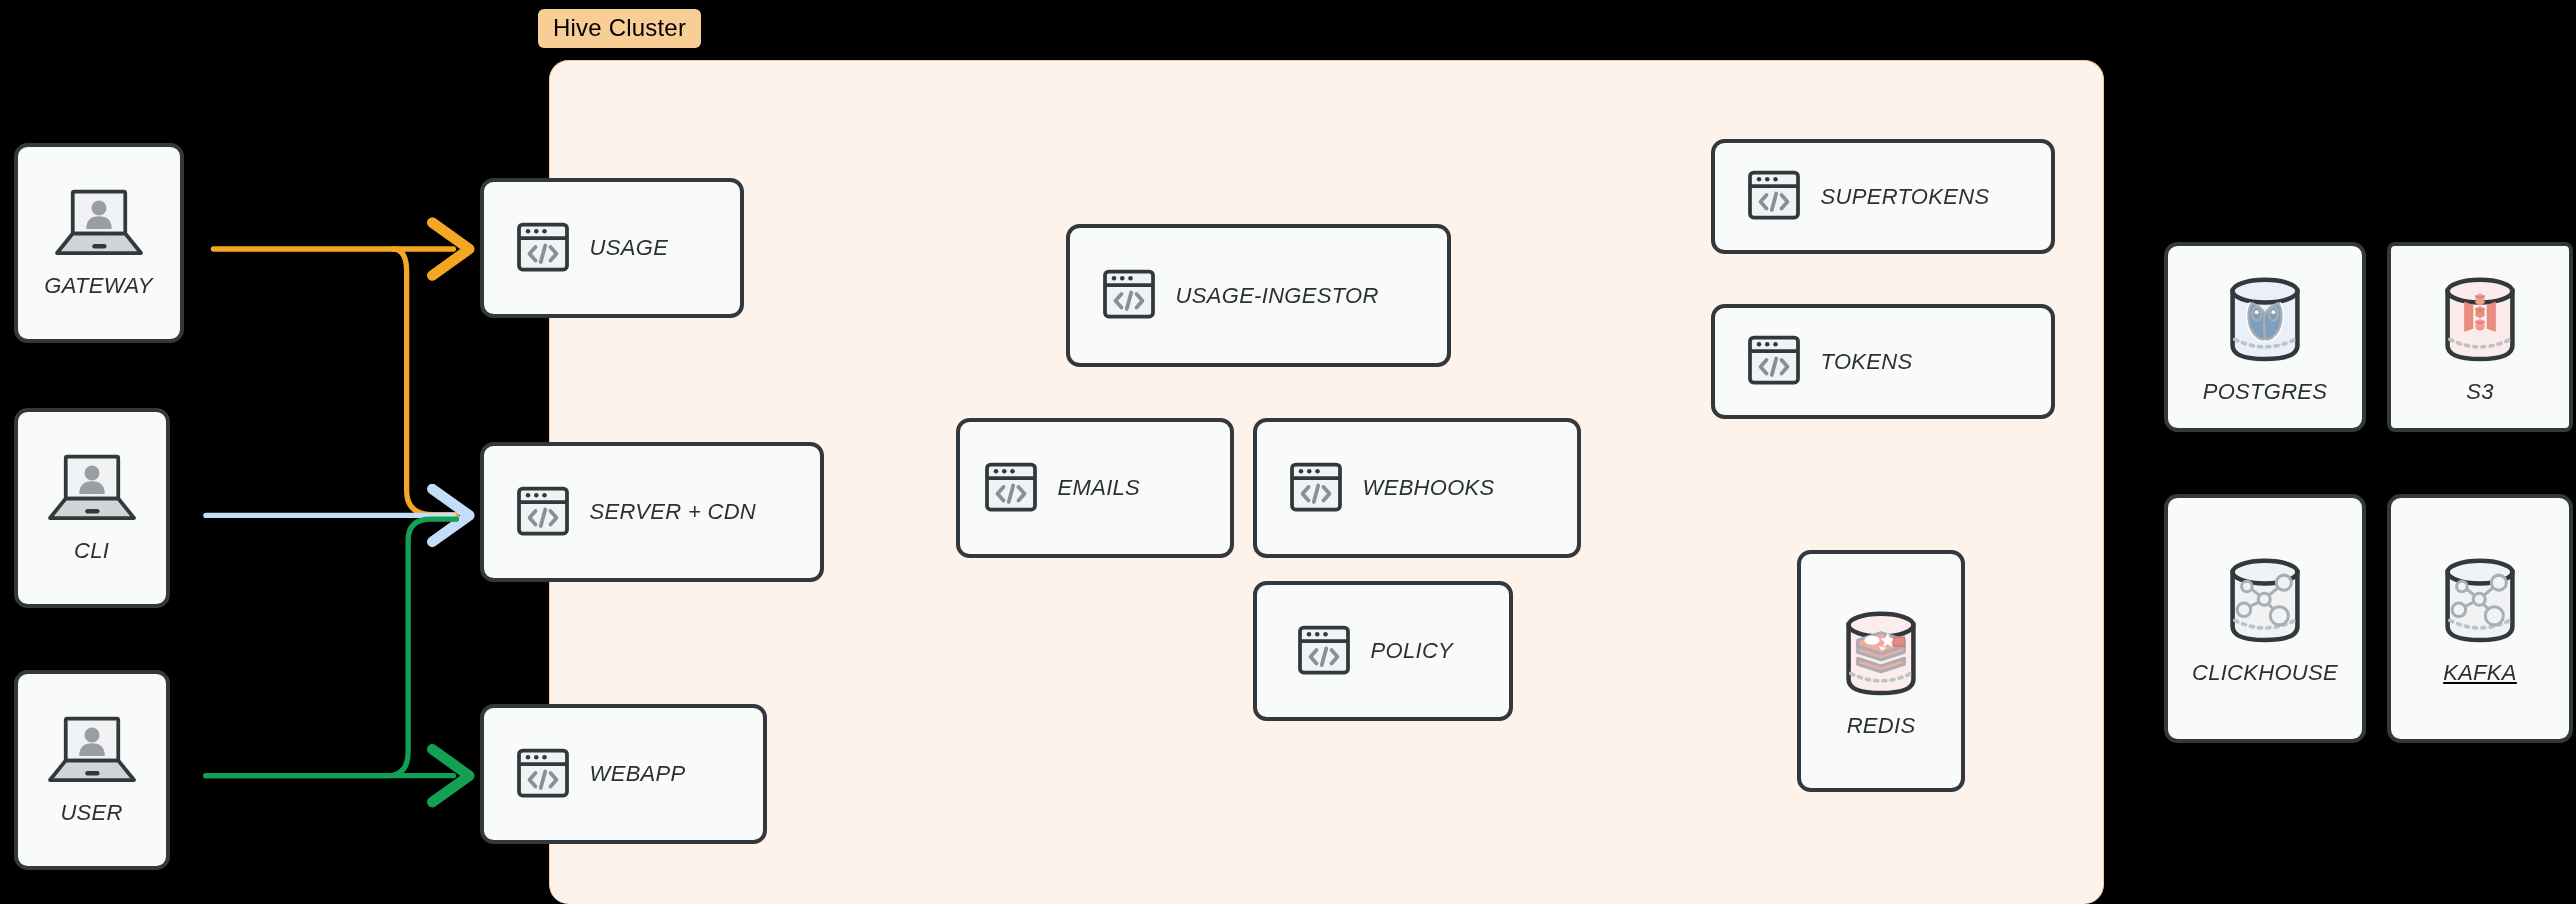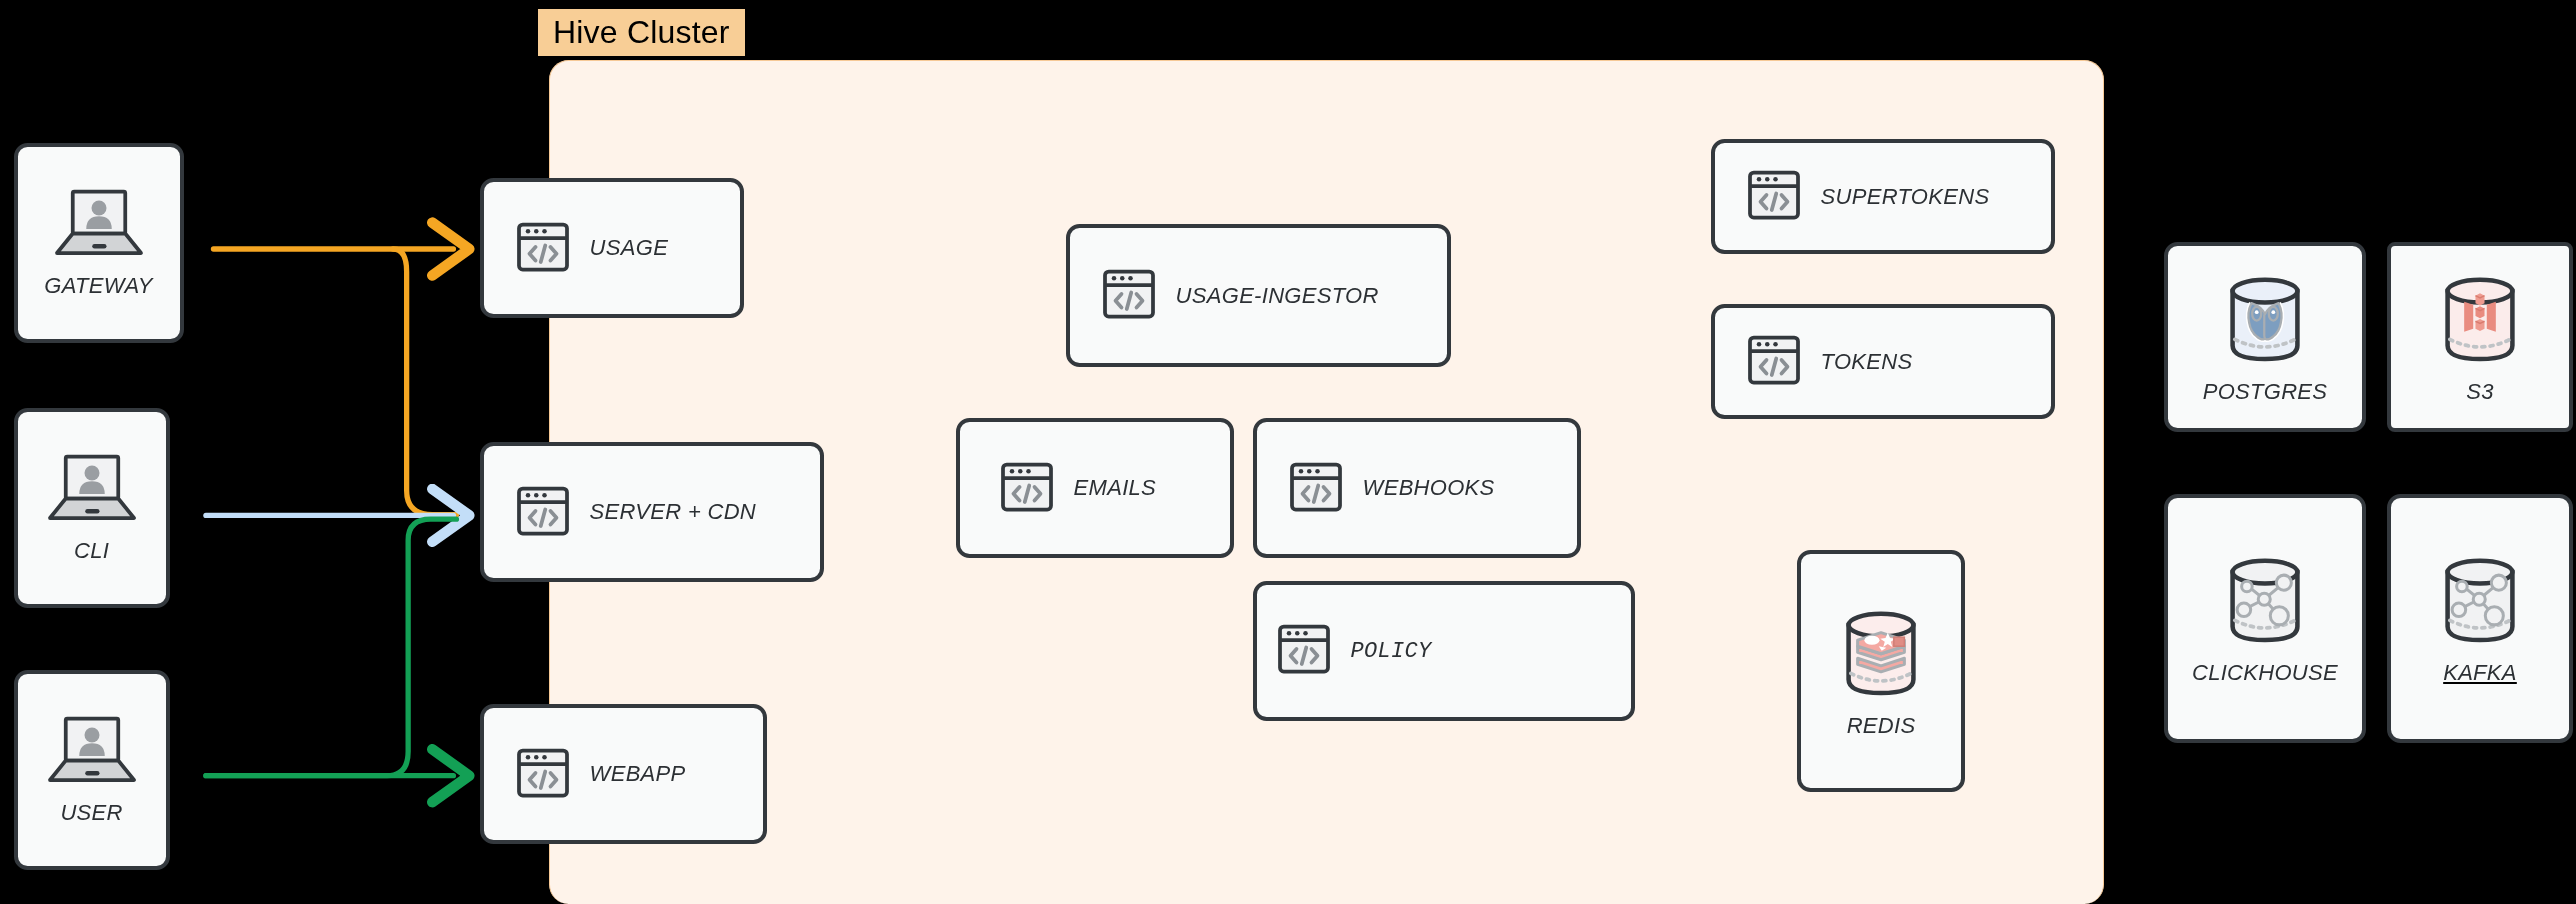--- a/index.html
+++ b/index.html
@@ -25,23 +25,23 @@
     background: #FEF3EA;
     border: 1.5px solid #F6C997;
     border-radius: 19.6px;
     border-bottom: none;
   }
   .cluster-tag {
     position: absolute;
     left: 538px;
     top: 9px;
     background: #F8CE96;
-    border-radius: 0;
+    border-radius: 6px;
     padding: 6.8px 15px 8.3px 15px;
-    font-size: 32px;
+    font-size: 24px;
     line-height: 1;
     color: #000000;
     letter-spacing: 0.2px;
     white-space: nowrap;
   }
 
   
   .node {
     position: absolute;
     background: #F9FAFA;
@@ -228,21 +228,21 @@
         <g fill="none" stroke="#8A8F94" stroke-width="5" stroke-linecap="round" stroke-linejoin="round">
           <path d="M26 36 L18 45 L26 54"></path>
             <path d="M46 36 L54 45 L46 54"></path>
             <path d="M39 34 L33 56"></path>
         </g>
       </svg>
     </span>
     <span class="node-label">USAGE-INGESTOR</span>
   </div>
 
-  <div class="node horizontal" style="left:956px; top:418px; width:278px; height:140px; justify-content:flex-start; padding-left:40px;">
+  <div class="node horizontal" style="left:956px; top:418px; width:278px; height:140px; justify-content:flex-start; padding-left:24px;">
     <span class="icon-slot">
       <svg width="54" height="54" viewBox="0 0 72 72">
         <rect x="4" y="6" width="64" height="60" rx="5" fill="#F1F2F3" stroke="#33383D" stroke-width="5"></rect>
         <path d="M4 24 L68 24" stroke="#33383D" stroke-width="5"></path>
         <g fill="#33383D">
             <circle cx="16" cy="15" r="3"></circle>
             <circle cx="27" cy="15" r="3"></circle>
             <circle cx="38" cy="15" r="3"></circle>
           </g>
         <g fill="none" stroke="#8A8F94" stroke-width="5" stroke-linecap="round" stroke-linejoin="round">
@@ -269,21 +269,21 @@
           <path d="M26 36 L18 45 L26 54"></path>
             <path d="M46 36 L54 45 L46 54"></path>
             <path d="M39 34 L33 56"></path>
         </g>
       </svg>
     </span>
     <span class="node-label">WEBHOOKS</span>
   </div>
 
 
-  <div class="node horizontal" style="left:1253px; top:581px; width:382px; height:140px; justify-content:flex-start; padding-left:20px;font-family:Liberation Mono, monospace;">
+  <div class="node horizontal" style="left:1253px; top:581px; width:260px; height:140px; justify-content:flex-start; padding-left:40px;">
     <span class="icon-slot">
       <svg width="54" height="54" viewBox="0 0 72 72">
         <rect x="4" y="6" width="64" height="60" rx="5" fill="#F1F2F3" stroke="#33383D" stroke-width="5"></rect>
         <path d="M4 24 L68 24" stroke="#33383D" stroke-width="5"></path>
         <g fill="#33383D">
             <circle cx="16" cy="15" r="3"></circle>
             <circle cx="27" cy="15" r="3"></circle>
             <circle cx="38" cy="15" r="3"></circle>
           </g>
         <g fill="none" stroke="#8A8F94" stroke-width="5" stroke-linecap="round" stroke-linejoin="round">

